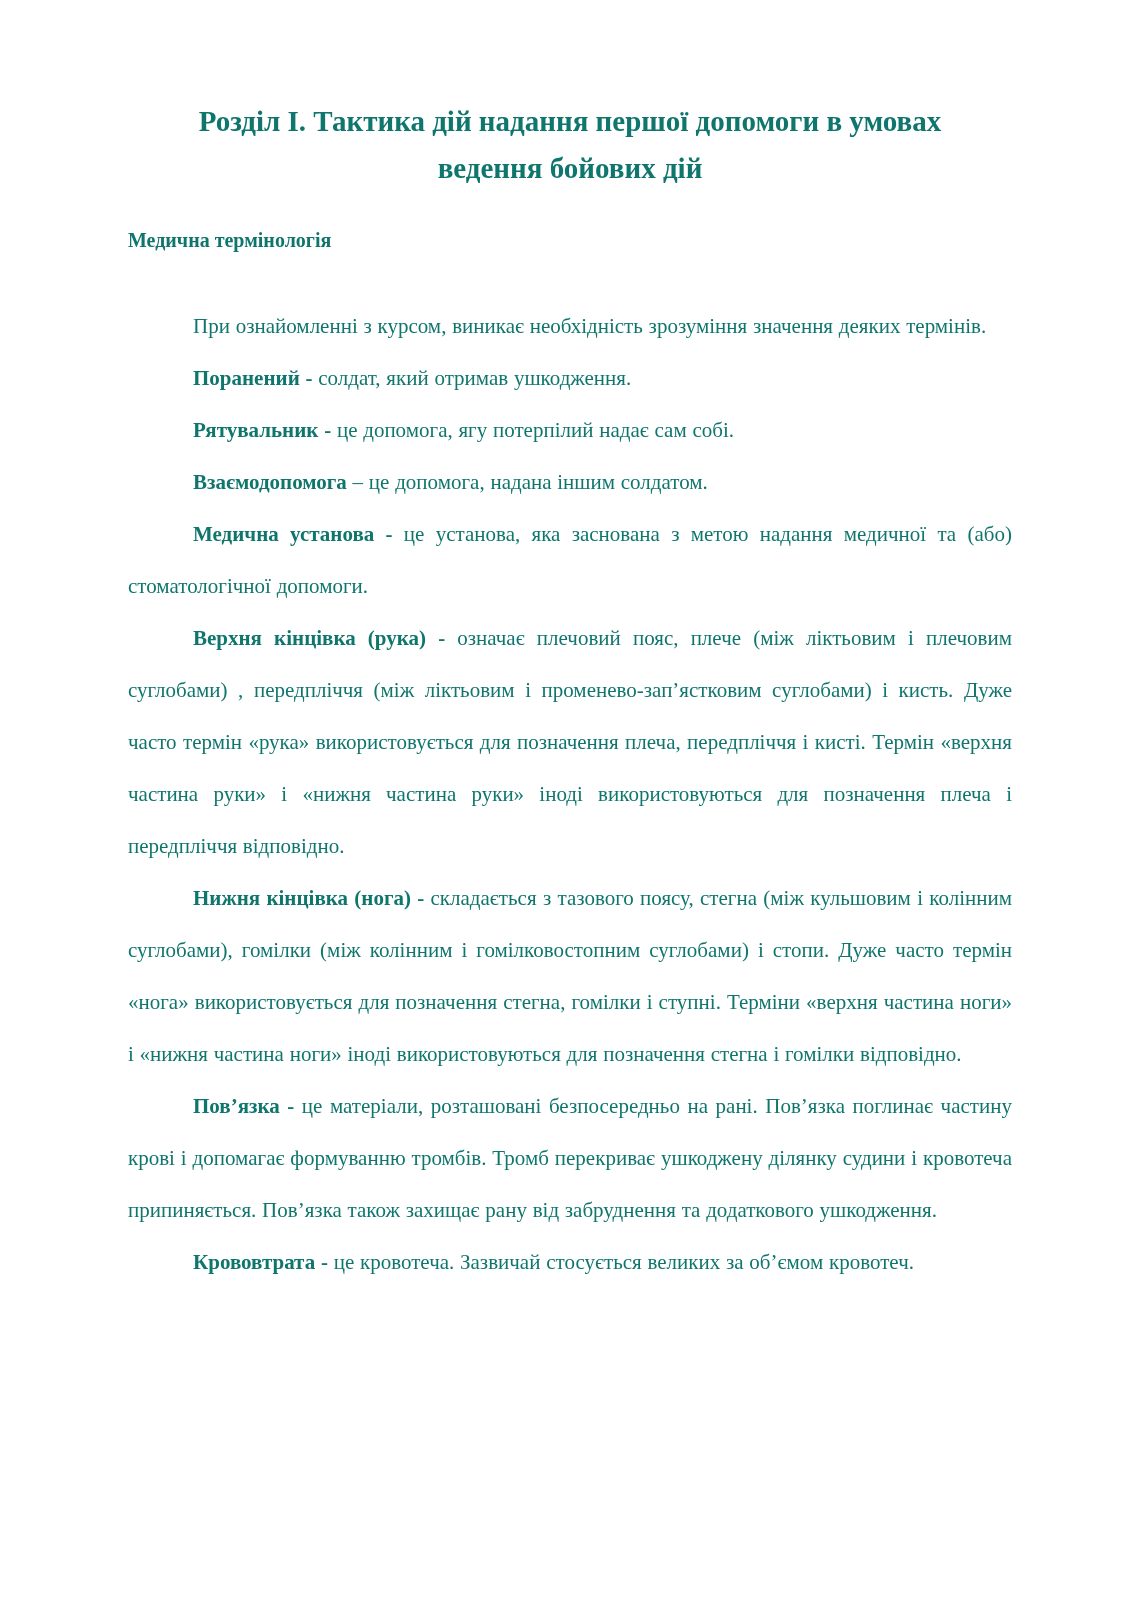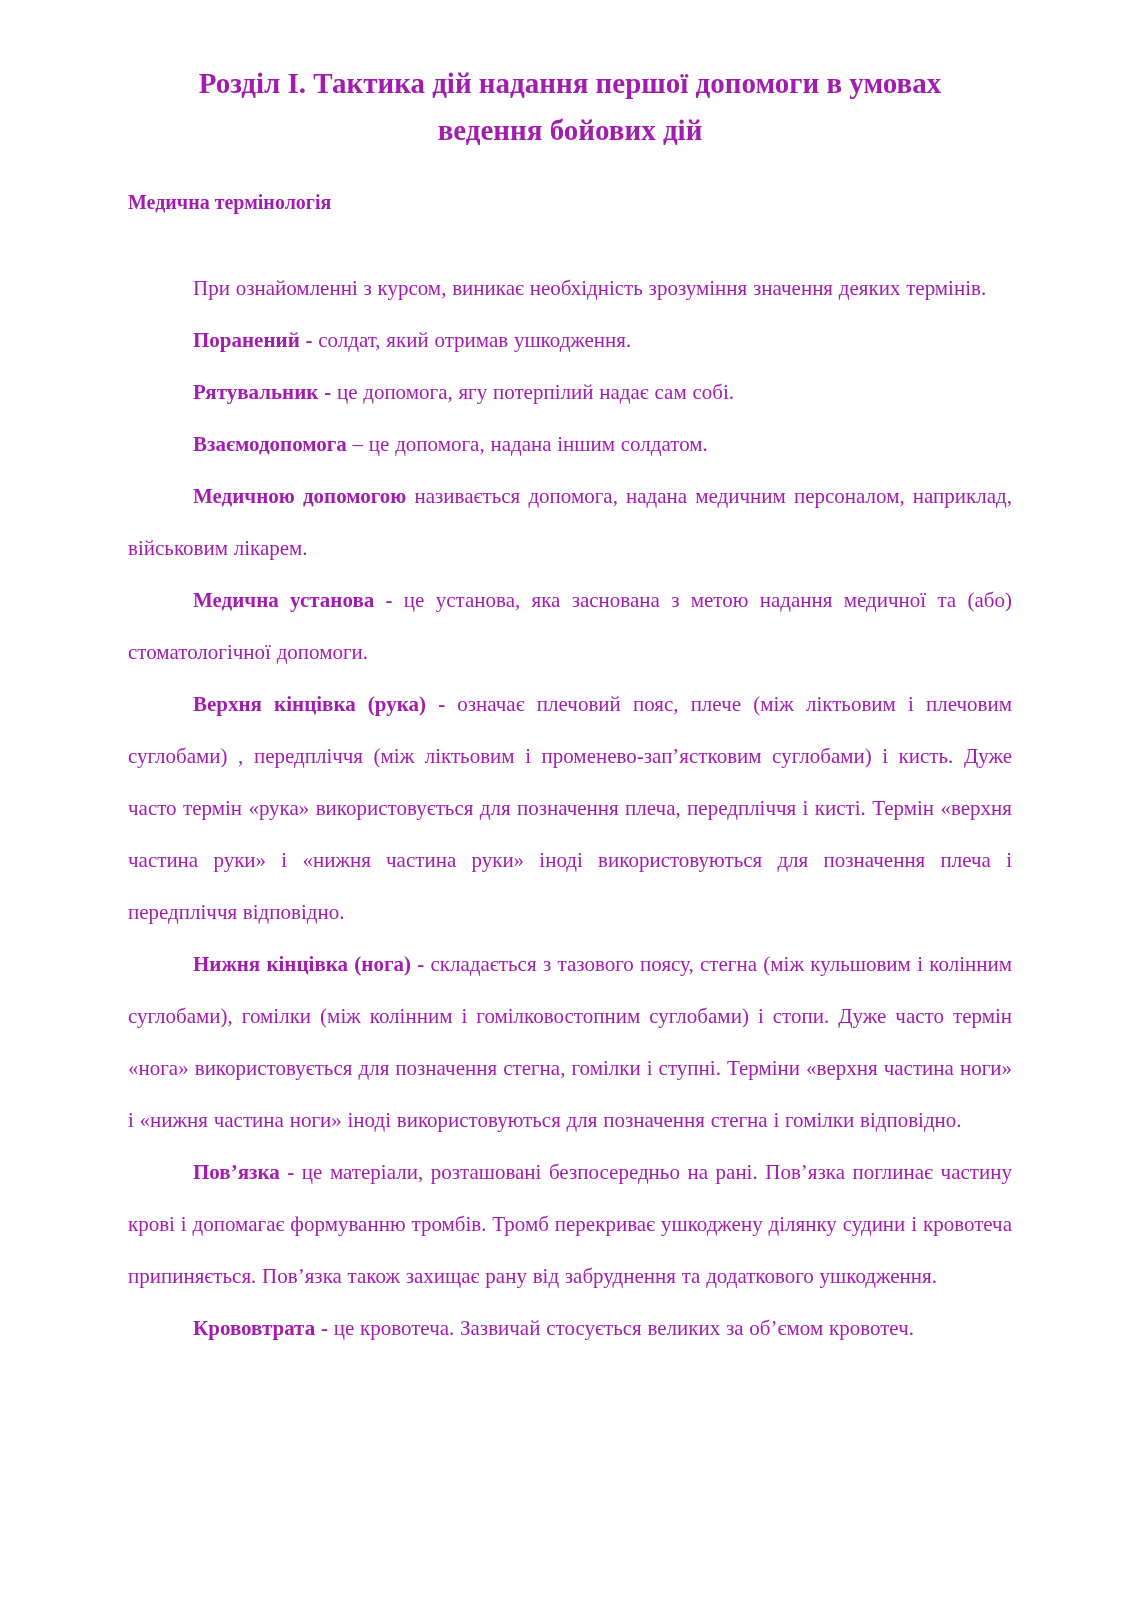--- a/index.html
+++ b/index.html
@@ -6,23 +6,23 @@
     margin: 0;
     padding: 0;
     background: #ffffff;
   }
   .page {
     position: relative;
     width: 1142px;
     height: 1615px;
     background: #ffffff;
     box-sizing: border-box;
-    padding: 60px 130px 0 128px;
+    padding: 98px 130px 0 128px;
     font-family: "Liberation Serif", serif;
-    color: #a21caf;
+    color: #0f766e;
     overflow: hidden;
   }
   .title {
     margin: 0;
     font-size: 29px;
     font-weight: bold;
     line-height: 47px;
     text-align: center;
   }
   .title .tline {
@@ -65,21 +65,20 @@
   <div class="paragraphs" id="paragraphs">
   <p class="para"><b class="term"></b><span class="ptext">При ознайомленні з курсом, виникає необхідність зрозуміння значення деяких термінів.</span></p>
 
   <p class="para"><b class="term">Поранений -</b><span class="ptext"> солдат, який отримав ушкодження.</span></p>
 
 
   <p class="para"><b class="term">Рятувальник -</b><span class="ptext"> це допомога, ягу потерпілий надає сам собі.</span></p>
 
   <p class="para"><b class="term">Взаємодопомога</b><span class="ptext"> – це допомога, надана іншим солдатом.</span></p>
 
-  <p class="para"><b class="term">Медичною допомогою</b><span class="ptext"> називається допомога, надана медичним персоналом, наприклад, військовим лікарем.</span></p>
 
   <p class="para"><b class="term">Медична установа -</b><span class="ptext"> це установа, яка заснована з метою надання медичної та (або) стоматологічної допомоги.</span></p>
 
 
   <p class="para"><b class="term">Верхня кінцівка (рука) -</b><span class="ptext"> означає плечовий пояс, плече (між ліктьовим і плечовим суглобами) , передпліччя (між ліктьовим і променево-зап’ястковим суглобами) і кисть. Дуже часто термін «рука» використовується для позначення плеча, передпліччя і кисті. Термін «верхня частина руки» і «нижня частина руки» іноді використовуються для позначення плеча і передпліччя відповідно.</span></p>
 
   <p class="para"><b class="term">Нижня кінцівка (нога) -</b><span class="ptext"> складається з тазового поясу, стегна (між кульшовим і колінним суглобами), гомілки (між колінним і гомілковостопним суглобами) і стопи. Дуже часто термін «нога» використовується для позначення стегна, гомілки і ступні. Терміни «верхня частина ноги» і «нижня частина ноги» іноді використовуються для позначення стегна і гомілки відповідно.</span></p>
 
   <p class="para"><b class="term">Пов’язка -</b><span class="ptext"> це матеріали, розташовані безпосередньо на рані. Пов’язка поглинає частину крові і допомагає формуванню тромбів. Тромб перекриває ушкоджену ділянку судини і кровотеча припиняється. Пов’язка також захищає рану від забруднення та додаткового ушкодження.</span></p>
 

